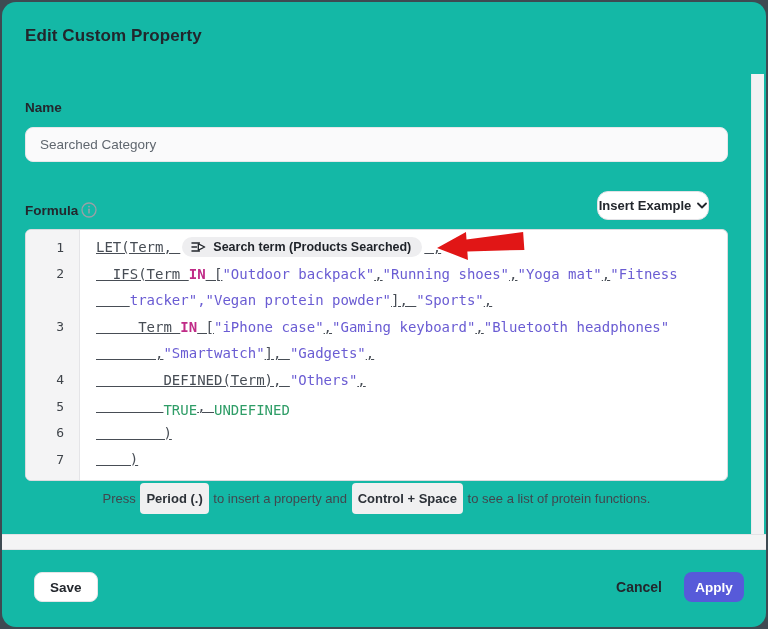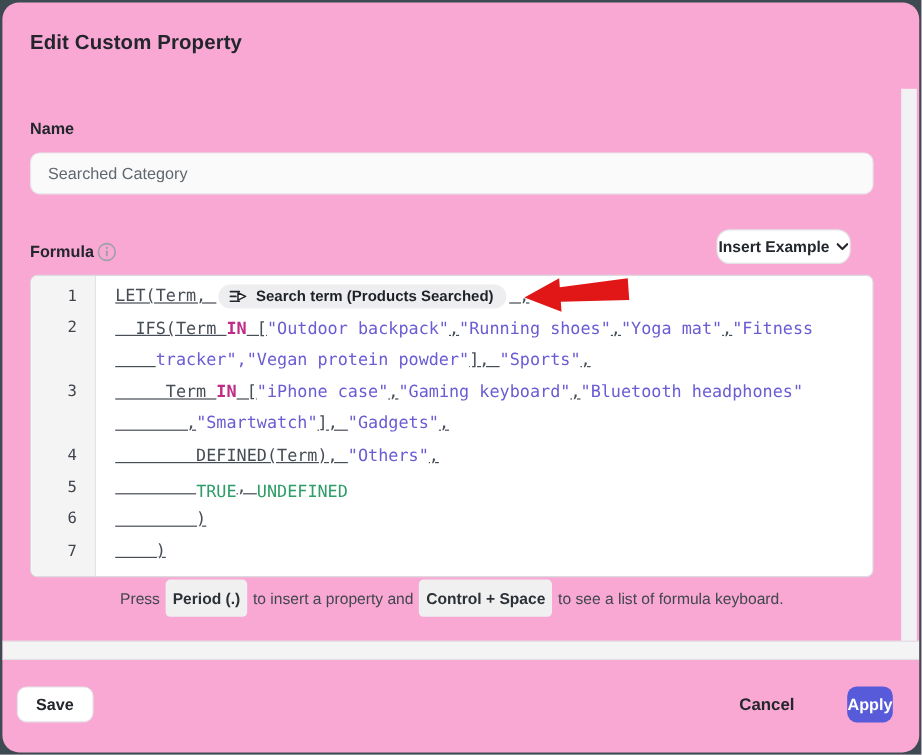--- a/index.html
+++ b/index.html
@@ -1,33 +1,33 @@
 <!DOCTYPE html>
 <html><head>
 <meta charset="utf-8">
 <style>
   * { margin:0; padding:0; box-sizing:border-box; }
   html,body { width:768px; height:629px; }
   body { font-family:"Liberation Sans","DejaVu Sans",sans-serif; }
   .stage { position:relative; width:768px; height:629px; background:#3e4a52; overflow:hidden; }
-  .modal { position:absolute; left:2px; top:2px; right:2px; bottom:2px; background:#f9a8d4;
+  .modal { position:absolute; left:2px; top:2px; right:2px; bottom:2px; background:#14b8a6;
            border-radius:14px; overflow:hidden; }
 
   .dialog-title { position:absolute; left:23px; top:24px; font-size:17px; font-weight:700;
                   color:#22262c; letter-spacing:.1px; }
 
   .field-label { position:absolute; font-size:13.5px; font-weight:700; color:#23272d; }
   .name-label { left:23px; top:98px; }
 
   .name-input { position:absolute; left:23px; top:125px; width:703px; height:35px;
                 background:#fafafb; border:1px solid #e7e7ea; border-radius:8px;
                 font-family:"Liberation Sans","DejaVu Sans",sans-serif;
                 font-size:13.5px; color:#60676f; padding:8px 14px; outline:none; }
 
-  .formula-label-row { position:absolute; left:23px; top:200px; display:flex; align-items:flex-start; gap:3px; }
+  .formula-label-row { position:absolute; left:23px; top:200px; display:flex; align-items:center; gap:3px; }
   .formula-label-row .field-label { position:static; }
   .info-icon { width:16px; height:16px; display:inline-block; }
 
   .insert-example { position:absolute; left:595px; top:189px; width:112px; height:29px;
                     background:#ffffff; border:1px solid #e2e2e6; border-radius:11px;
                     display:flex; align-items:center; justify-content:center; gap:6px;
                     font-size:13px; font-weight:600; color:#23272d; cursor:pointer; }
 
   .codebox { position:absolute; left:23px; top:227px; width:703px; height:252px;
              border:1px solid #dbdbdf; border-radius:6px; overflow:hidden; background:#fff; }
@@ -61,25 +61,25 @@
   .hint .chip { background:#f0f0f1; border-radius:4px; padding:8px 6px; color:#2c3138;
                 font-weight:600; margin:0 1px; }
 
   .vtrack { position:absolute; right:2px; top:72px; width:13px; height:460px;
             background:#f2f2f4; border-left:1px solid #eaeaec; }
   .htrack { position:absolute; left:0; right:0; top:532px; height:16px;
             background:#f4f4f5; border-top:1px solid #e3e3e6; border-bottom:1px solid #e3e3e6; }
 
   .btn { display:flex; align-items:center; justify-content:center; border-radius:8px;
          font-size:13.5px; font-weight:600; cursor:pointer; height:30px; }
-  .save-btn { position:absolute; left:12px; top:570px; padding:4px 15px;
+  .save-btn { position:absolute; left:32px; top:570px; padding:4px 15px;
               background:#fff; border:1px solid #e4e4e7; color:#23272d; }
   .cancel-btn { position:absolute; right:100px; top:570px; background:transparent;
                 border:none; color:#23272d; font-size:14px; padding:0 4px; }
-  .apply-btn { position:absolute; right:22px; top:570px; width:38px;
+  .apply-btn { position:absolute; right:22px; top:570px; width:60px;
                background:#575ad9; border:none; color:#ffffff; }
 </style>
 </head>
 <body>
 
 <div class="stage">
   <div class="modal">
 
     <div class="dialog-title">Edit Custom Property</div>
 
@@ -146,21 +146,21 @@
             <div class="ln">7</div>
             <div class="code"><span class="seg-plain">    )</span></div>
           </div>
         </div>
     </div>
 
     <svg class="red-arrow" viewBox="0 0 92 36">
       <polygon points="3,17 33,3 33,10.5 90,7 90,25 33,22.5 33,31" fill="#e11616"></polygon>
     </svg>
 
-    <div class="hint"><span>Press </span><span class="chip">Period (.)</span><span> to insert a property and </span><span class="chip">Control + Space</span><span> to see a list of formula keyboard.</span></div>
+    <div class="hint"><span>Press </span><span class="chip">Period (.)</span><span> to insert a property and </span><span class="chip">Control + Space</span><span> to see a list of protein functions.</span></div>
 
     <div class="vtrack"></div>
     <div class="htrack"></div>
 
     <button class="btn save-btn">Save</button>
     <button class="btn cancel-btn">Cancel</button>
     <button class="btn apply-btn">Apply</button>
 
   </div>
 </div>

